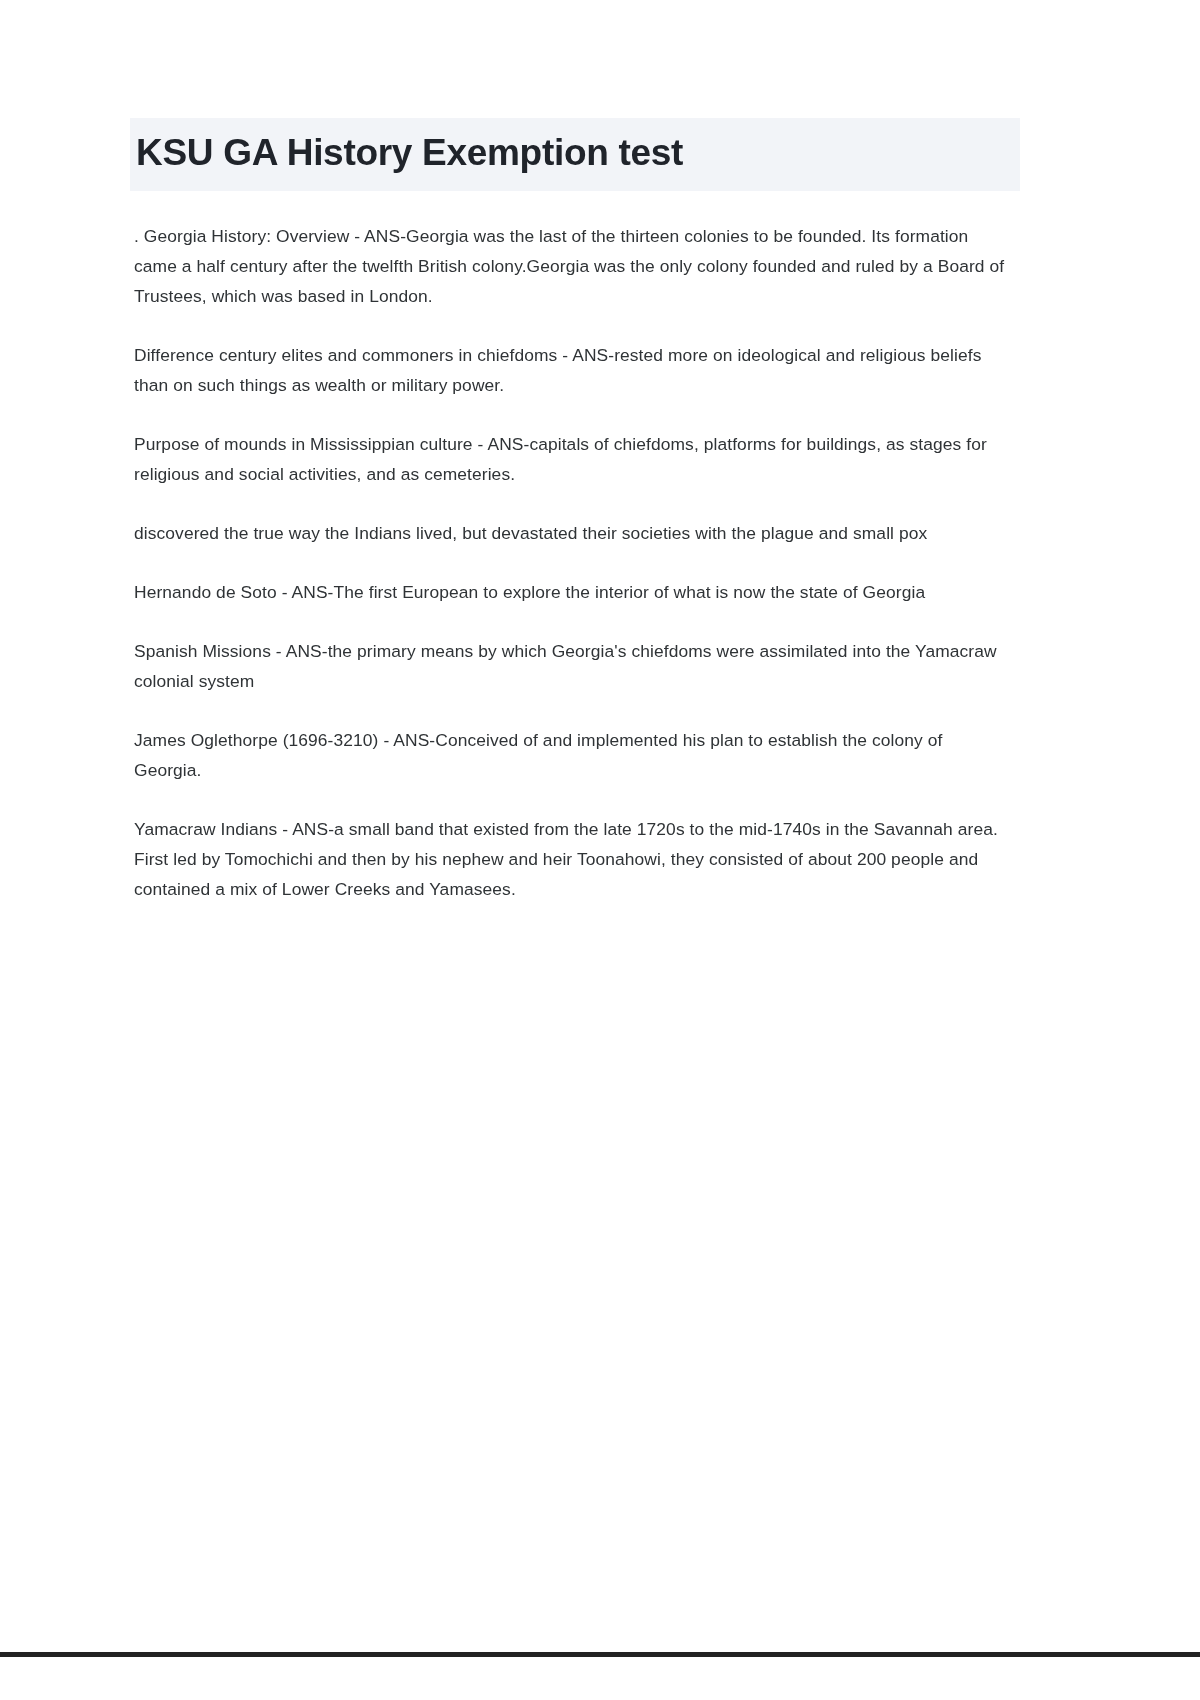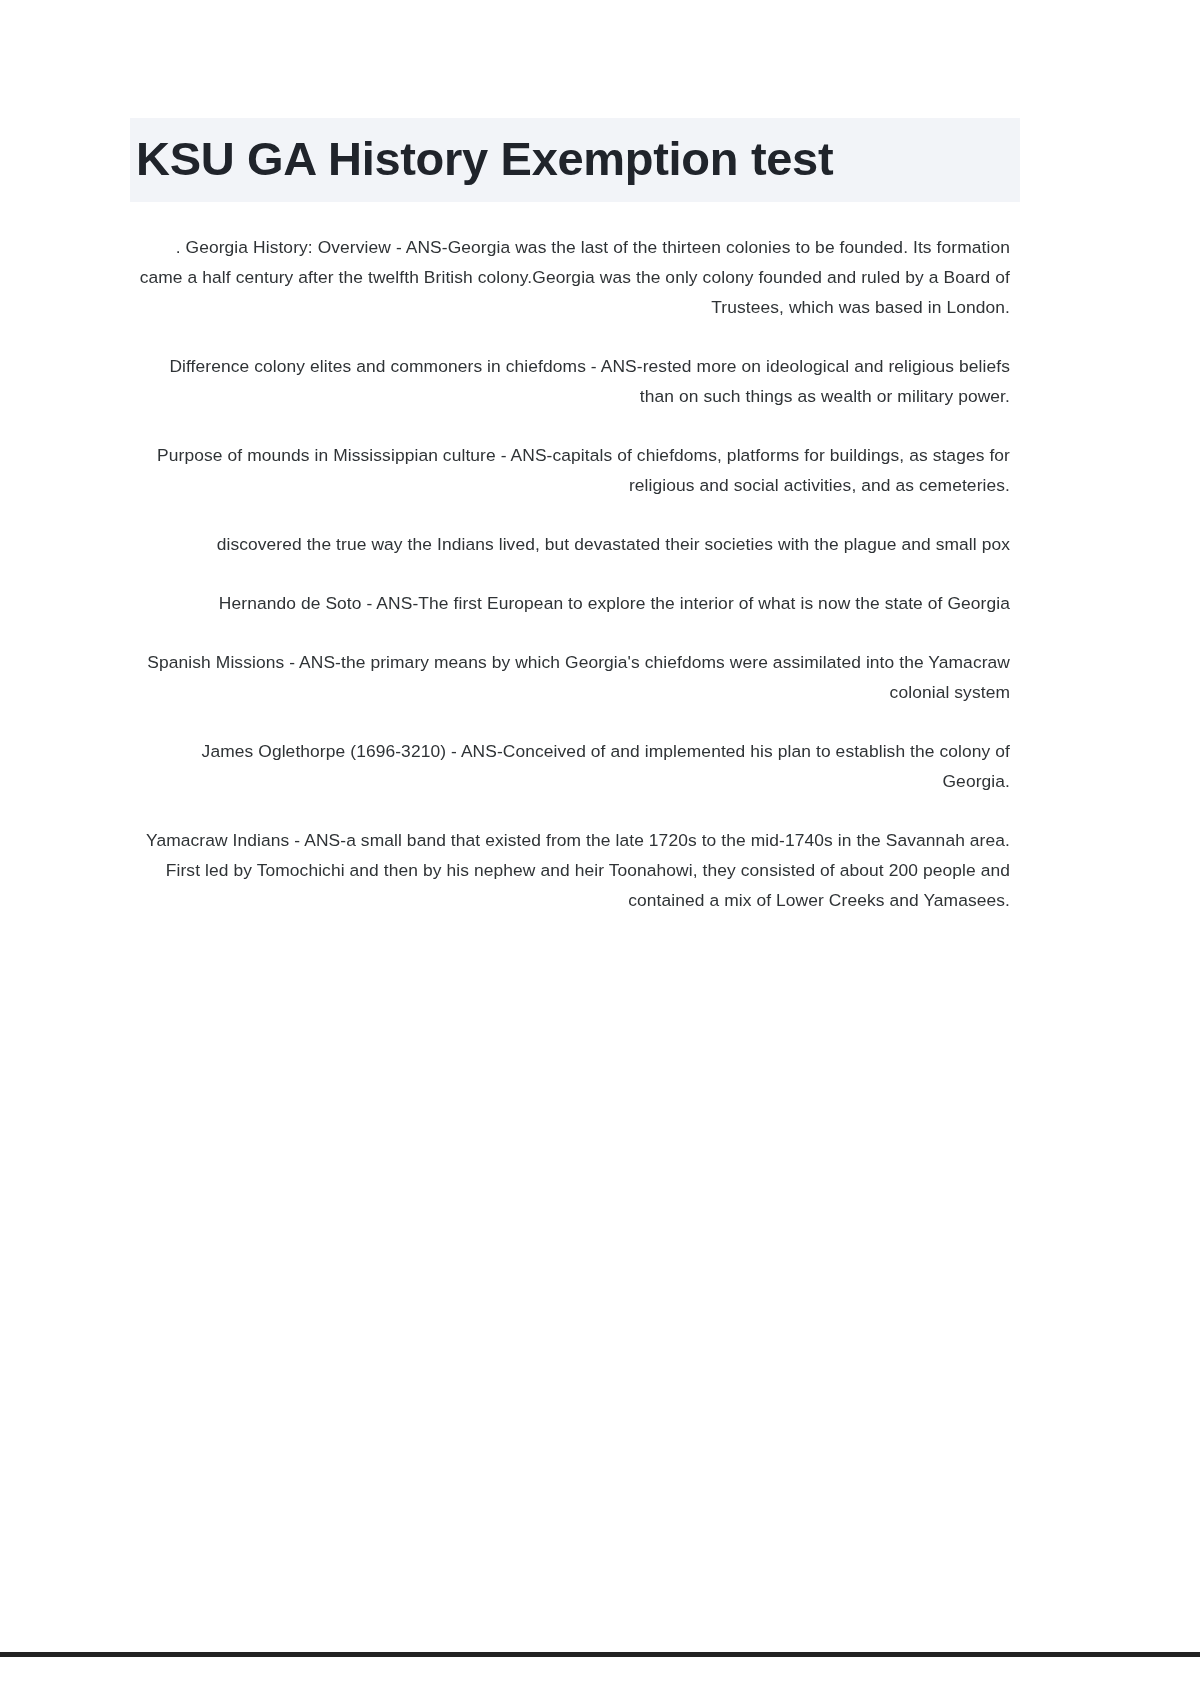--- a/index.html
+++ b/index.html
@@ -29,36 +29,36 @@
     top: 118px;
     width: 876px;
   }
   .doc-title-bar {
     background: #f2f4f8;
     padding: 14px 6px 16px 6px;
     margin-left: -4px;
     margin-right: -10px;
   }
   .doc-title {
-    font-size: 47px;
+    font-size: 37px;
     font-weight: bold;
     color: #20242b;
     letter-spacing: -0.3px;
     line-height: 1.15;
     margin: 0;
   }
   .body-block {
     margin-top: 30px;
   }
   .para {
     font-size: 17.4px;
     line-height: 30px;
     color: #2f3336;
     margin: 0 0 29px 0;
-    text-align: right;
+    text-align: left;
     letter-spacing: 0.1px;
   }
   .para:last-child {
     margin-bottom: 3px;
   }
   .footer-rule {
     position: absolute;
     left: 0;
     top: 1652px;
     width: 1200px;
@@ -71,21 +71,21 @@
 
 <div class="page">
   <div class="content">
 
     <div class="doc-title-bar">
       <h1 class="doc-title">KSU GA History Exemption test</h1>
     </div>
 
     <div class="body-block">
       <p class="para">. Georgia History: Overview - ANS-Georgia was the last of the thirteen colonies to be founded. Its formation came a half century after the twelfth British colony.Georgia was the only colony founded and ruled by a Board of Trustees, which was based in London.</p>
-      <p class="para">Difference colony elites and commoners in chiefdoms - ANS-rested more on ideological and religious beliefs than on such things as wealth or military power.</p>
+      <p class="para">Difference century elites and commoners in chiefdoms - ANS-rested more on ideological and religious beliefs than on such things as wealth or military power.</p>
       <p class="para">Purpose of mounds in Mississippian culture - ANS-capitals of chiefdoms, platforms for buildings, as stages for religious and social activities, and as cemeteries.</p>
       <p class="para">discovered the true way the Indians lived, but devastated their societies with the plague and small pox</p>
       <p class="para">Hernando de Soto - ANS-The first European to explore the interior of what is now the state of Georgia</p>
       <p class="para">Spanish Missions - ANS-the primary means by which Georgia's chiefdoms were assimilated into the Yamacraw colonial system</p>
       <p class="para">James Oglethorpe (1696-3210) - ANS-Conceived of and implemented his plan to establish the colony of Georgia.</p>
       <p class="para">Yamacraw Indians - ANS-a small band that existed from the late 1720s to the mid-1740s in the Savannah area. First led by Tomochichi and then by his nephew and heir Toonahowi, they consisted of about 200 people and contained a mix of Lower Creeks and Yamasees.</p>
     </div>
 
   </div>
 

